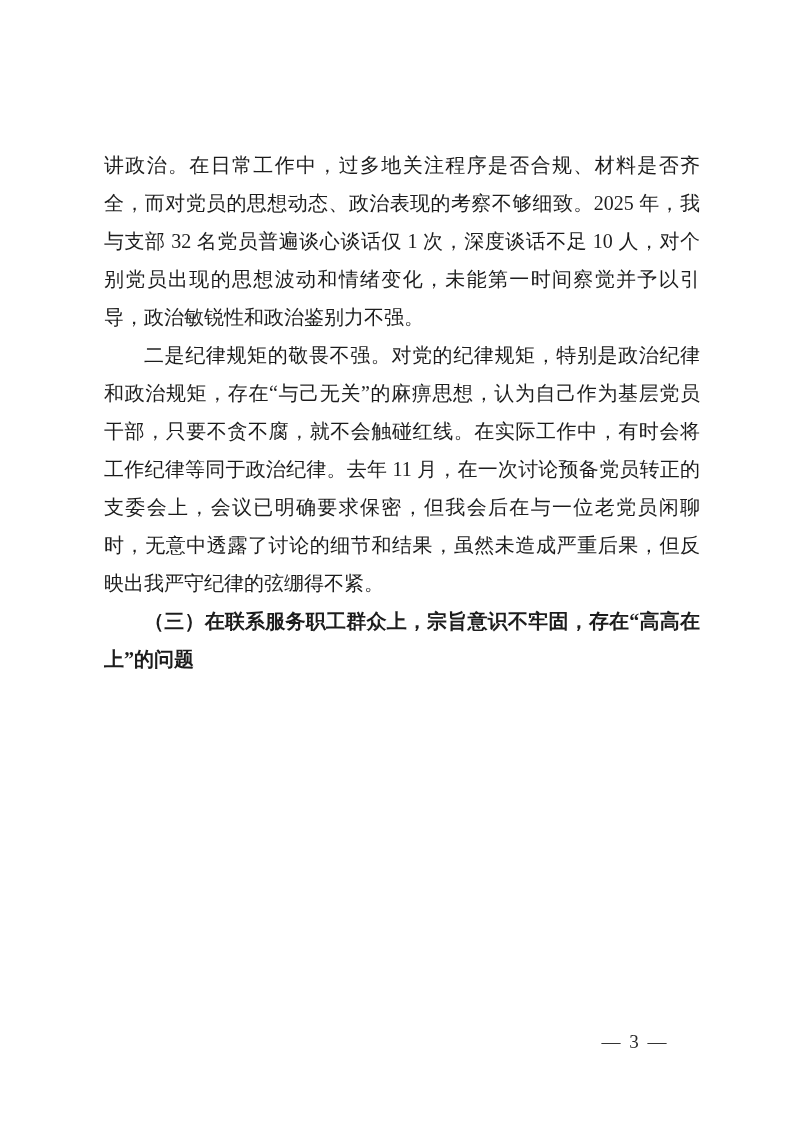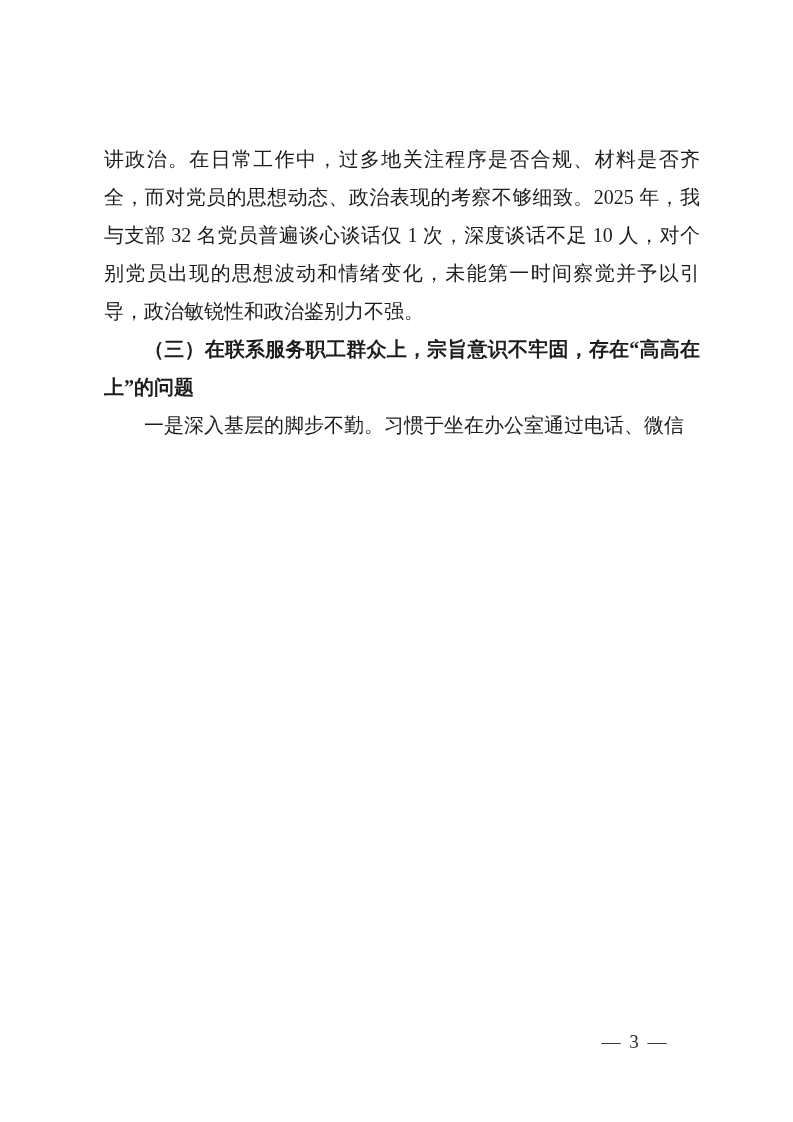--- a/index.html
+++ b/index.html
@@ -12,21 +12,21 @@
     width: 793px;
     height: 1122px;
     background: #ffffff;
     overflow: hidden;
     font-family: "Liberation Serif", serif;
     color: #1c1c1c;
   }
   .content {
     position: absolute;
     left: 104px;
-    top: 140px;
+    top: 146px;
     width: 596px;
     font-size: 20px;
     line-height: 38px;
     text-align: justify;
     letter-spacing: 0px;
   }
   .content p {
     margin: 0;
     padding: 0;
   }
@@ -52,17 +52,17 @@
     font-family: "Liberation Serif", serif;
     letter-spacing: 2px;
   }
 </style>
 </head>
 <body>
 
 <div class="page">
   <div class="content">
     <p class="para-noindent">讲政治。在日常工作中，过多地关注程序是否合规、材料是否齐全，而对党员的思想动态、政治表现的考察不够细致。2025 年，我与支部 32 名党员普遍谈心谈话仅 1 次，深度谈话不足 10 人，对个别党员出现的思想波动和情绪变化，未能第一时间察觉并予以引导，政治敏锐性和政治鉴别力不强。</p>
+    <p class="para-indent">二是纪律规矩的敬畏不强。对党的纪律规矩，特别是政治纪律和政治规矩，存在“与己无关”的麻痹思想，认为自己作为基层党员干部，只要不贪不腐，就不会触碰红线。在实际工作中，有时会将工作纪律等同于政治纪律。去年 11 月，在一次讨论预备党员转正的支委会上，会议已明确要求保密，但我会后在与一位老党员闲聊时，无意中透露了讨论的细节和结果，虽然未造成严重后果，但反映出我严守纪律的弦绷得不紧。</p>
     <p class="section-heading">（三）在联系服务职工群众上，宗旨意识不牢固，存在“高高在上”的问题</p>
-    <p class="para-indent">一是深入基层的脚步不勤。习惯于坐在办公室通过电话、微信</p>
   </div>
   <div class="page-number">— 3 —</div>
 </div>
 
 </body></html>

